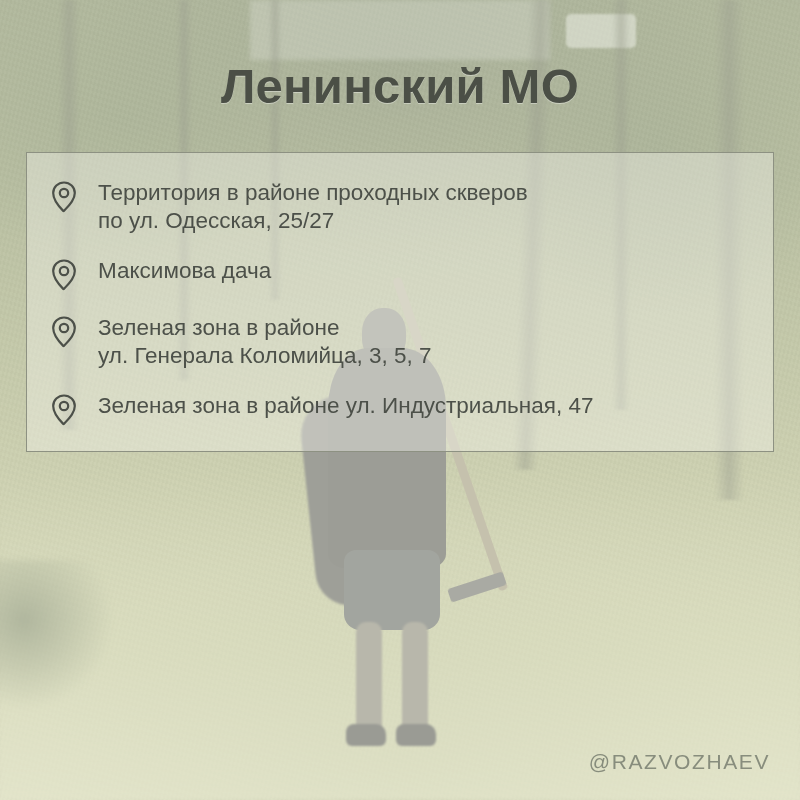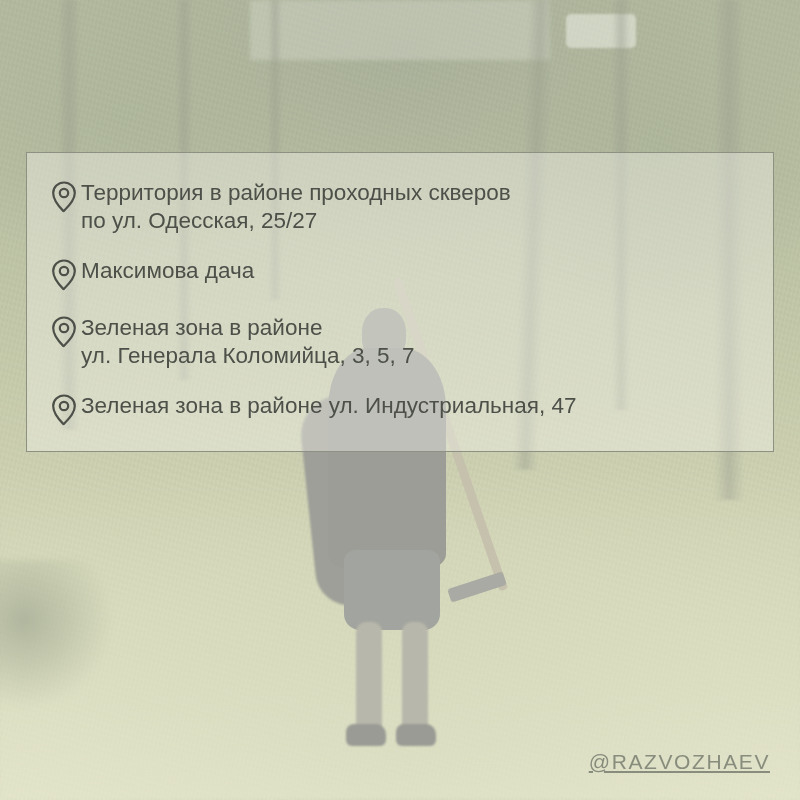--- a/index.html
+++ b/index.html
@@ -161,21 +161,21 @@
     width: 748px;
     box-sizing: border-box;
     border: 1px solid #8d9182;
     background: rgba(245,246,238,0.40);
     padding: 26px 22px 24px 22px;
   }
 
   .item {
     display: flex;
     align-items: flex-start;
-    gap: 2px;
+    gap: 19px;
     margin-bottom: 22px;
   }
   .item:last-child { margin-bottom: 0; }
 
   .pin { flex: 0 0 auto; margin-top: 1px; }
   .pin svg { display: block; }
 
   .item-text {
     font-size: 22.5px;
     line-height: 1.24;
@@ -185,21 +185,20 @@
   }
 
   .handle {
     position: absolute;
     right: 30px;
     bottom: 26px;
     font-size: 21px;
     letter-spacing: 1.6px;
     color: rgba(120,126,112,0.85);
     font-weight: 400;
-    text-decoration: underline;
   }
 </style>
 </head>
 <body>
 
 <div class="poster">
 
   <div class="bg"></div>
   <div class="bg-noise"></div>
   <div class="building"></div>
@@ -223,20 +222,21 @@
     <div class="leg leg-r"></div>
     <div class="shoe shoe-l"></div>
     <div class="shoe shoe-r"></div>
   </div>
   <div class="bush"></div>
 
   <div class="wash"></div>
 
   <div class="content">
 
+    <h1 class="title">Ленинский МО</h1>
 
     <div class="panel">
 
       <div class="item">
         <span class="pin">
           <svg width="30" height="34" viewBox="0 0 30 34" aria-hidden="true">
             <path d="M15 2.5c-6 0-10.8 4.7-10.8 10.6 0 7.8 9.5 17.3 10 17.8.2.2.5.2.7 0 .5-.5 10.9-10 10.9-17.8C25.8 7.2 21 2.5 15 2.5z" fill="none" stroke="#4c5049" stroke-width="2.2"></path>
             <circle cx="15" cy="13" r="4.2" fill="none" stroke="#4c5049" stroke-width="2.2"></circle>
           </svg>
         </span>

